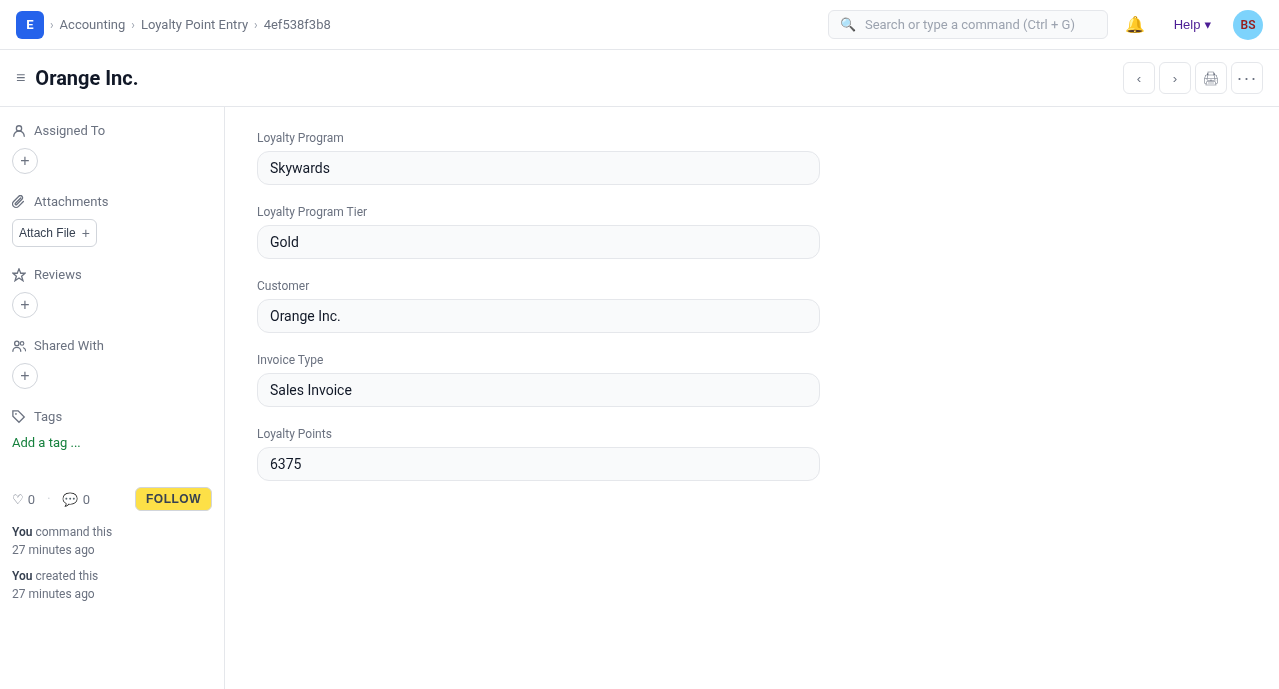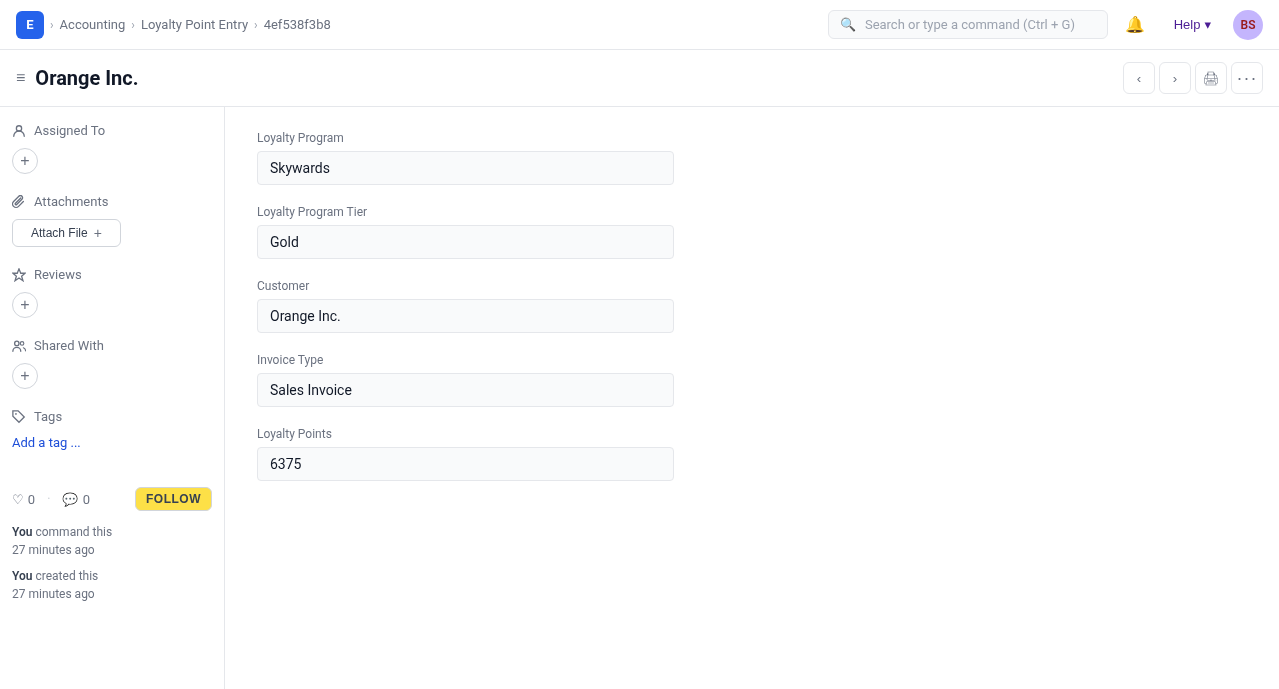--- a/index.html
+++ b/index.html
@@ -32,21 +32,21 @@
       width: 32px; height: 32px; display: flex; align-items: center; justify-content: center;
       border-radius: 6px; cursor: pointer; color: #6b7280; font-size: 16px;
       border: none; background: transparent;
     }
     .help-btn {
       display: flex; align-items: center; gap: 4px; padding: 6px 10px;
       border-radius: 6px; cursor: pointer; color: #4c1d95; font-size: 13px;
       border: none; background: transparent;
     }
     .avatar {
-      width: 30px; height: 30px; background: #c4b5fd; border-radius: 50%;
+      width: 30px; height: 30px; background: #7dd3fc; border-radius: 50%;
       display: flex; align-items: center; justify-content: center; font-size: 12px; font-weight: 600; color: #991b1b;
     }
 
     
     .page-header {
       display: flex; align-items: center; justify-content: space-between;
       padding: 12px 16px; border-bottom: 1px solid #e5e7eb;
     }
     .page-header-left { display: flex; align-items: center; gap: 10px; }
     .hamburger { cursor: pointer; color: #6b7280; font-size: 16px; border: none; background: transparent; }
@@ -70,45 +70,45 @@
       display: flex; align-items: center; gap: 8px; margin-bottom: 10px;
       color: #6b7280; font-size: 13px;
     }
     .sidebar-section-header svg { flex-shrink: 0; }
     .add-btn {
       width: 26px; height: 26px; border-radius: 50%; border: 1px solid #d1d5db;
       display: flex; align-items: center; justify-content: center; cursor: pointer;
       background: #fff; color: #6b7280; font-size: 16px; line-height: 1;
     }
     .attach-file-btn {
-      display: flex; align-items: center; gap: 6px; padding: 5px 18px;
+      display: flex; align-items: center; gap: 6px; padding: 5px 6px;
       border: 1px solid #d1d5db; border-radius: 6px; cursor: pointer;
       background: #fff; color: #374151; font-size: 12px;
     }
 
     .tags-section { margin-bottom: 37px; }
-    .add-tag-link { color: #1d4ed8; font-size: 13px; cursor: pointer; }
+    .add-tag-link { color: #15803d; font-size: 13px; cursor: pointer; }
     .likes-row {
       display: flex; align-items: center; gap: 12px; margin-bottom: 12px;
     }
     .like-item { display: flex; align-items: center; gap: 4px; color: #6b7280; font-size: 13px; cursor: pointer; }
     .follow-btn {
       margin-left: auto; padding: 4px 10px; border-radius: 6px;
       border: 1px solid #d1d5db; background: #fde047; cursor: pointer;
       font-size: 12px; font-weight: 600; color: #374151; letter-spacing: 0.5px;
     }
     .activity-item { margin-bottom: 8px; font-size: 12px; color: #6b7280; line-height: 1.5; }
     .activity-item .you { font-weight: 600; color: #374151; }
 
     
     .content { flex: 1; overflow-y: auto; padding: 24px 32px; background: #fff; }
     .form-group { margin-bottom: 20px; }
     .form-label { font-size: 12px; color: #6b7280; margin-bottom: 6px; display: block; }
     .form-field {
-      width: 417px; padding: 8px 12px; border: 1px solid #e5e7eb; border-radius: 4px;
+      width: 563px; padding: 8px 12px; border: 1px solid #e5e7eb; border-radius: 12px;
       background: #f9fafb; color: #111827; font-size: 14px;
     }
   </style>
 </head>
 <body>
 
 <nav class="navbar">
   <div class="navbar-left">
     <div class="app-icon">E</div>
     <span class="breadcrumb-sep">›</span>

